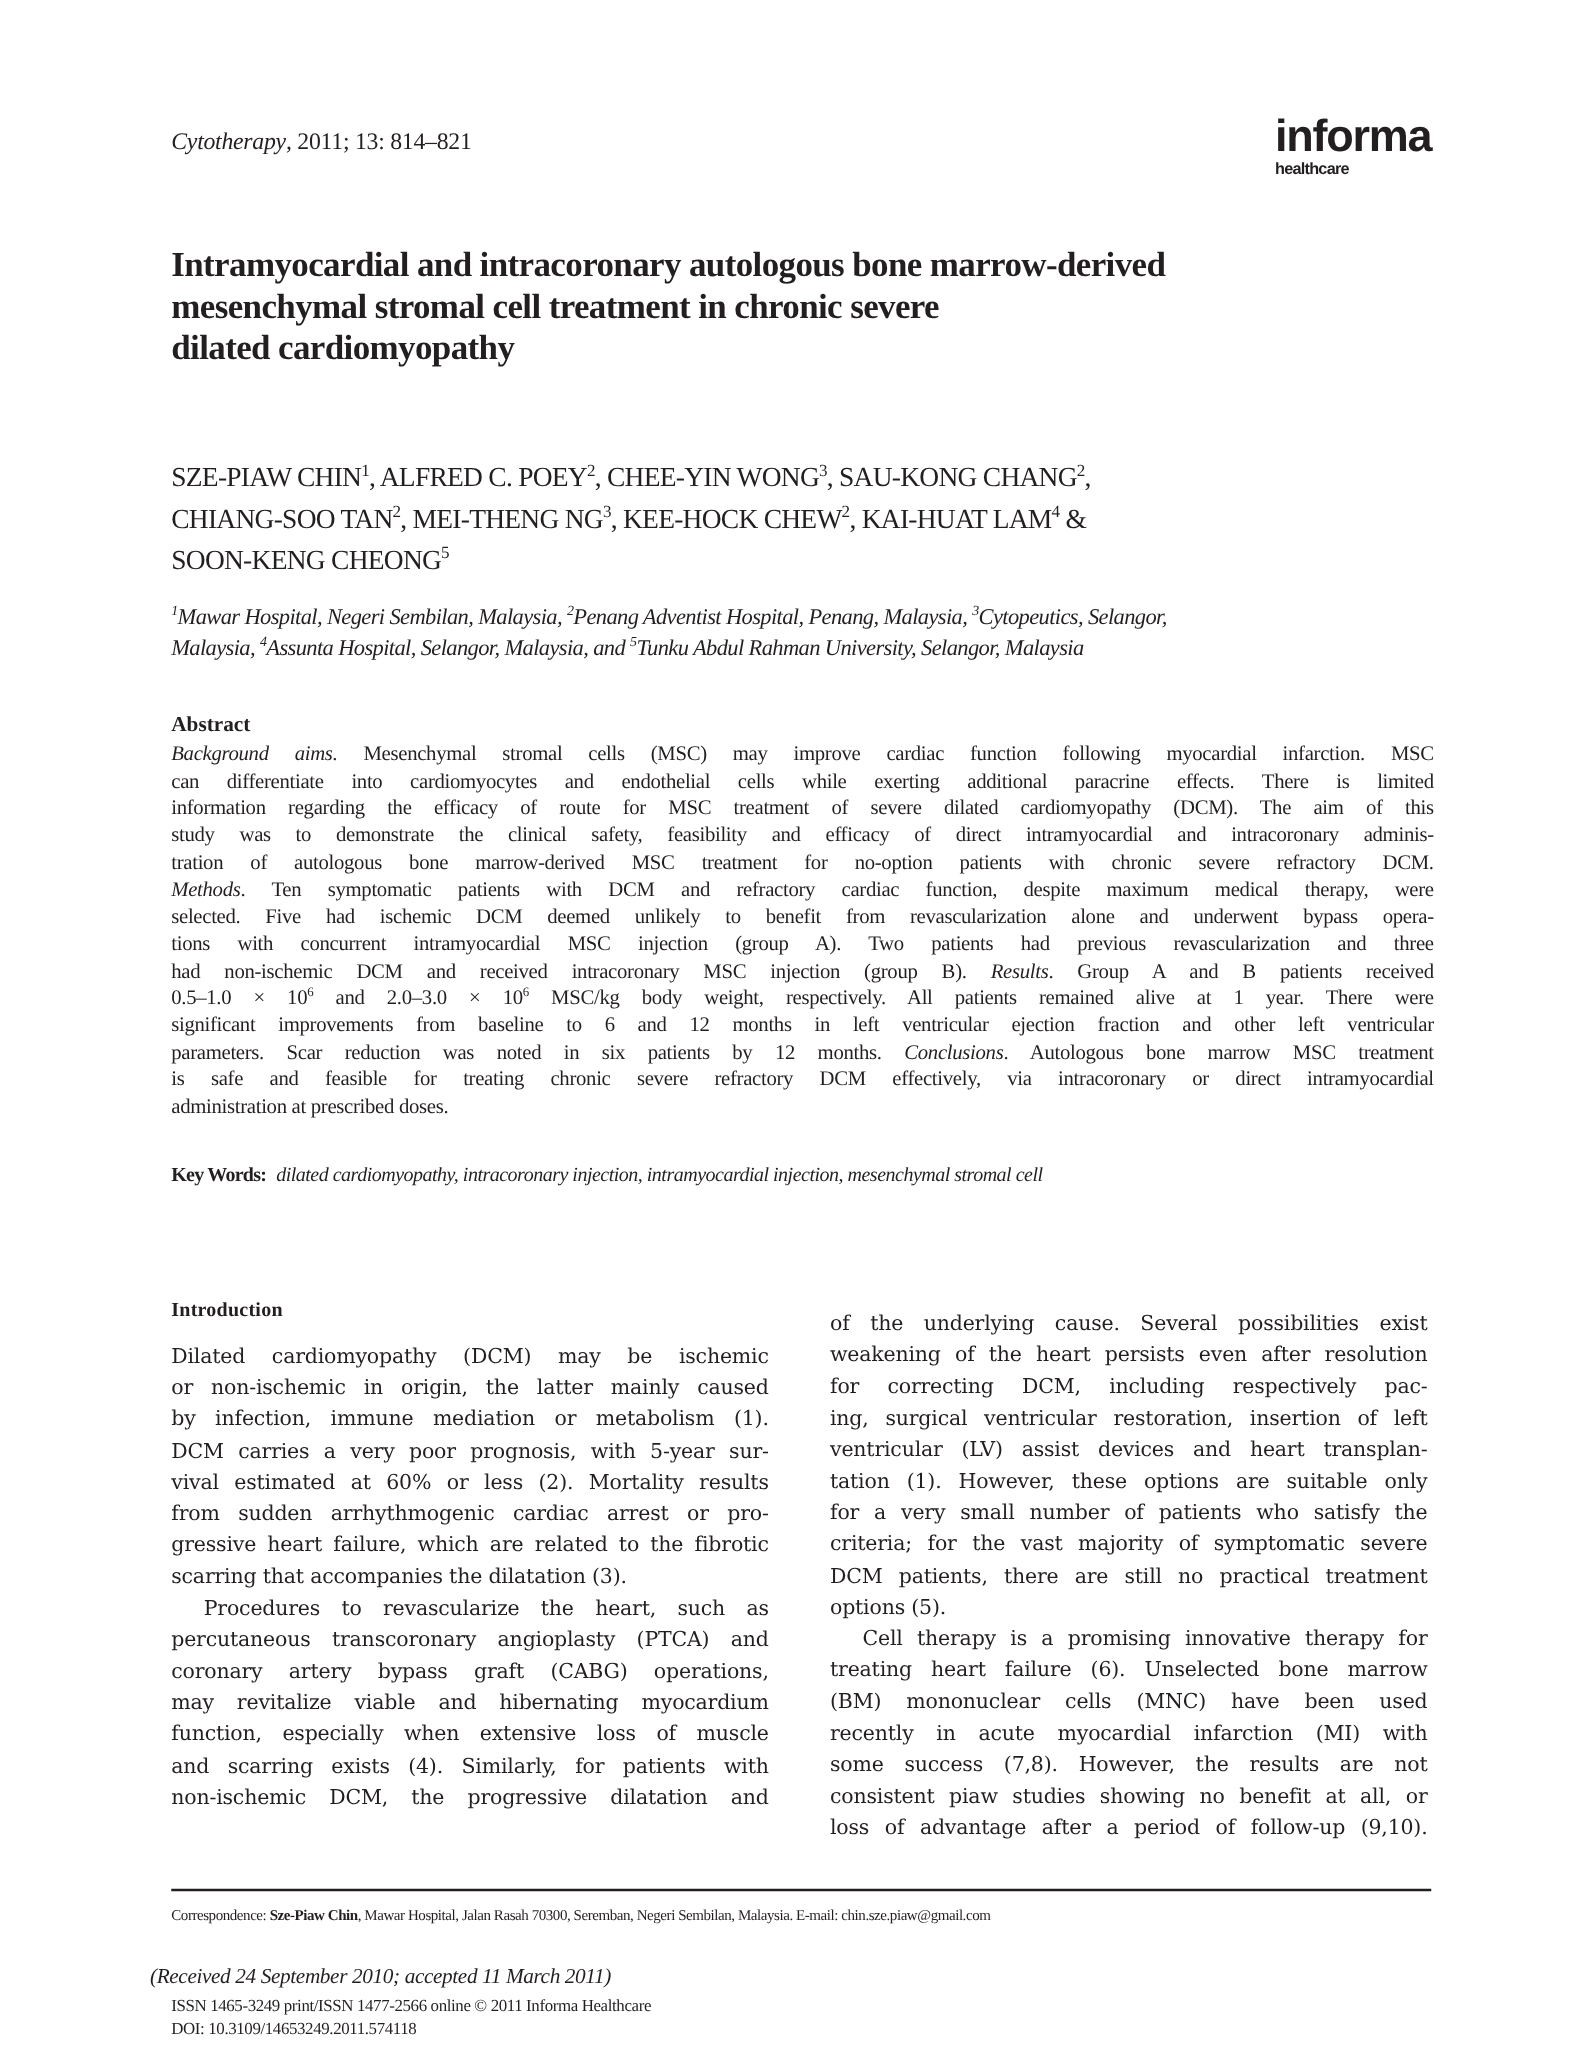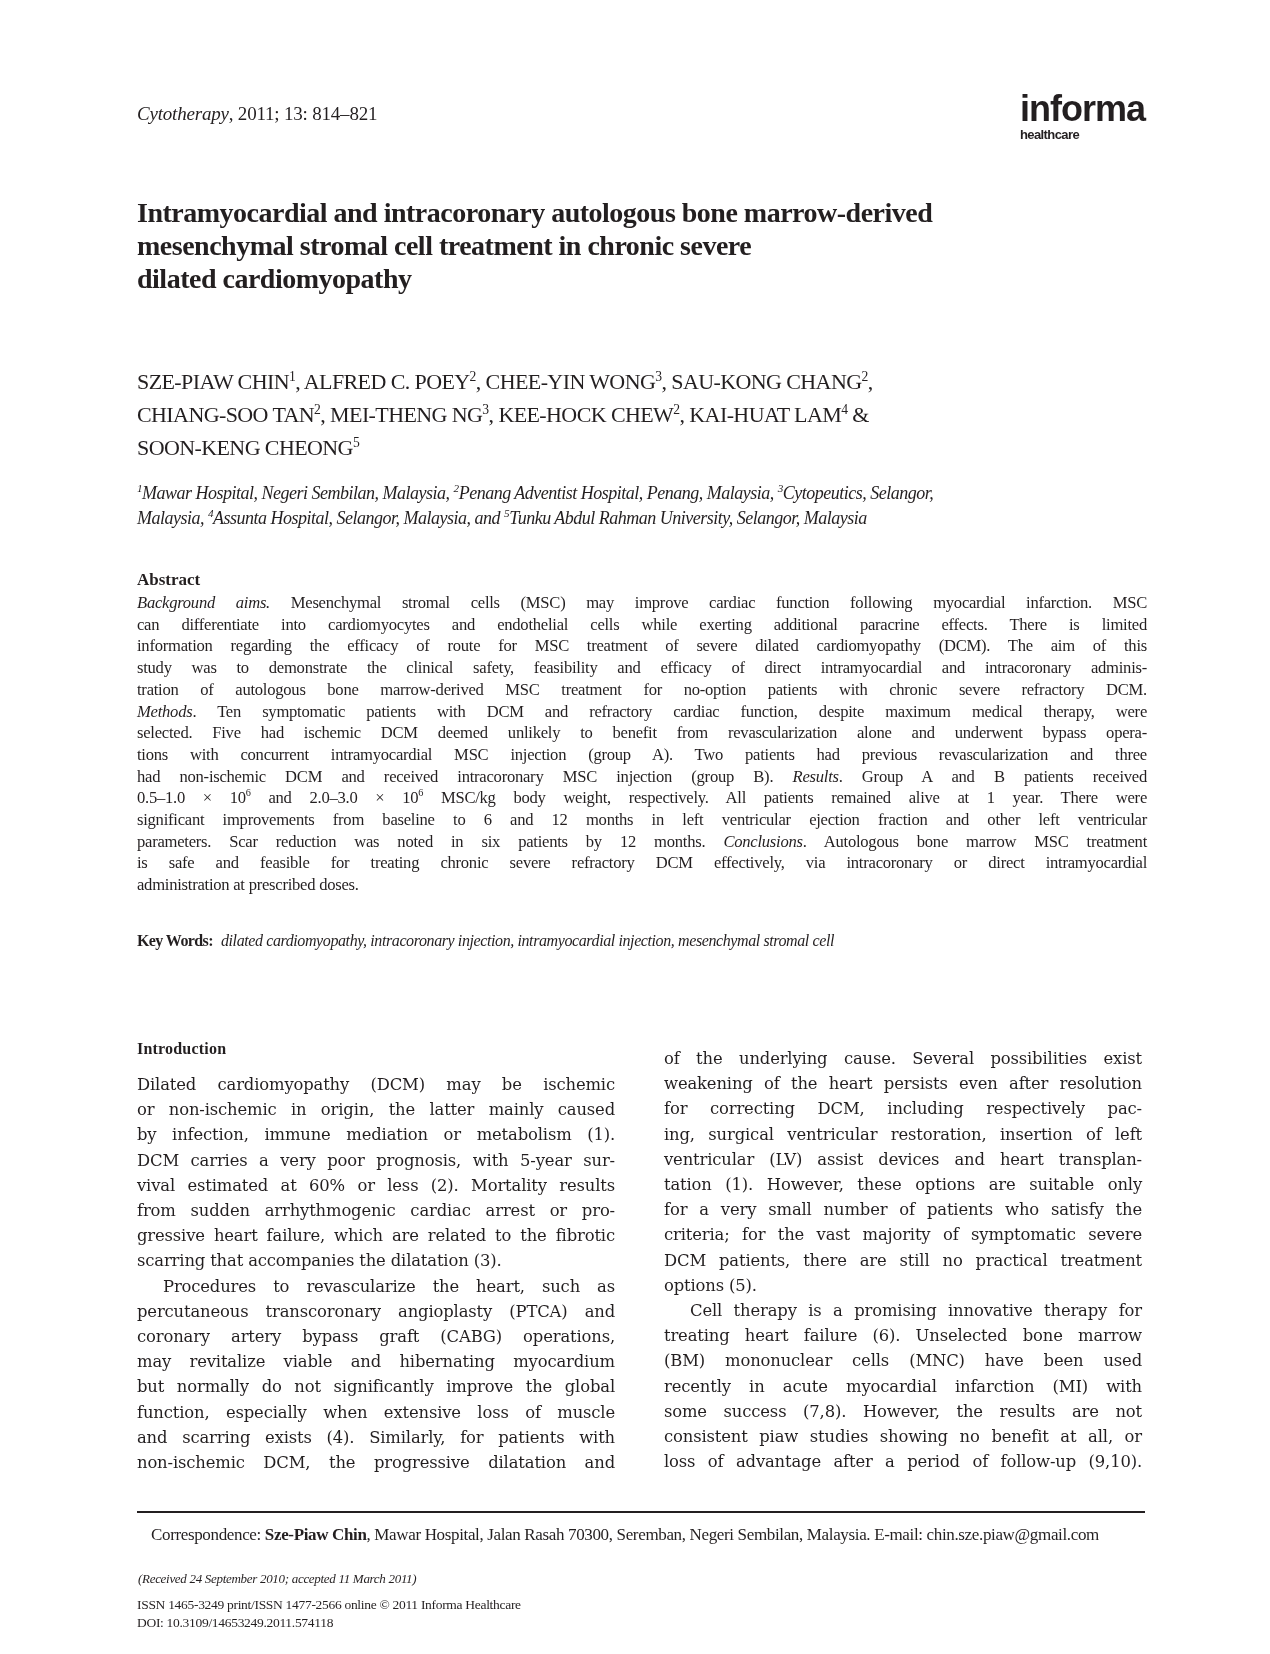--- a/index.html
+++ b/index.html
@@ -39,23 +39,23 @@
 
   .intro-head { left: 137px; top: 1040px; font-weight: bold; font-size: 16px; letter-spacing: 0.2px; }
   .col { width: 478px; font-family: "DejaVu Serif", "Liberation Serif", serif; font-size: 16.4px; line-height: 25.2px; letter-spacing: -0.15px; }
   .col .line { display: block; white-space: nowrap; text-align: justify; text-align-last: justify; }
   .col .line.last { text-align-last: left; }
   .col .line.indent { padding-left: 26px; }
   .col-left { left: 137px; top: 1072px; }
   .col-right { left: 664px; top: 1046px; }
 
   .footer-rule { left: 137px; top: 1511px; width: 1008px; height: 2px; background: #231f20; }
-  .correspondence { left: 151px; top: 1525px; font-size: 17px; white-space: nowrap; letter-spacing: -0.35px; }
+  .correspondence { left: 137px; top: 1525px; font-size: 12px; white-space: nowrap; letter-spacing: -0.35px; }
   .correspondence b { font-weight: bold; }
-  .received { left: 138px; top: 1571px; font-size: 13px; font-style: italic; letter-spacing: -0.3px; }
+  .received { left: 120px; top: 1571px; font-size: 17px; font-style: italic; letter-spacing: -0.3px; }
   .issn { left: 137px; top: 1597px; font-size: 13.5px; letter-spacing: -0.3px; }
   .doi { left: 137px; top: 1615px; font-size: 13.5px; letter-spacing: -0.3px; }
 </style>
 </head>
 <body>
 
 <div class="abs journal-ref"><span class="jname">Cytotherapy</span><span>, 2011; 13: 814–821</span></div>
 
 <div class="abs logo">
   <div class="logo-main">informa</div>
@@ -124,21 +124,20 @@
     <span class="line">by infection, immune mediation or metabolism (1).</span>
     <span class="line">DCM carries a very poor prognosis, with 5-year sur-</span>
     <span class="line">vival estimated at 60% or less (2). Mortality results</span>
     <span class="line">from sudden arrhythmogenic cardiac arrest or pro-</span>
     <span class="line">gressive heart failure, which are related to the fibrotic</span>
     <span class="line last">scarring that accompanies the dilatation (3).</span>
     <span class="line indent">Procedures to revascularize the heart, such as</span>
     <span class="line">percutaneous transcoronary angioplasty (PTCA) and</span>
     <span class="line">coronary artery bypass graft (CABG) operations,</span>
     <span class="line">may revitalize viable and hibernating myocardium</span>
-    <span class="line">but normally do not significantly improve the global</span>
     <span class="line">function, especially when extensive loss of muscle</span>
     <span class="line">and scarring exists (4). Similarly, for patients with</span>
     <span class="line">non-ischemic DCM, the progressive dilatation and</span>
   </div>
 <div class="abs col col-right" id="col-right">
     <span class="line">of the underlying cause. Several possibilities exist</span>
     <span class="line">weakening of the heart persists even after resolution</span>
     <span class="line">for correcting DCM, including respectively pac-</span>
     <span class="line">ing, surgical ventricular restoration, insertion of left</span>
     <span class="line">ventricular (LV) assist devices and heart transplan-</span>

